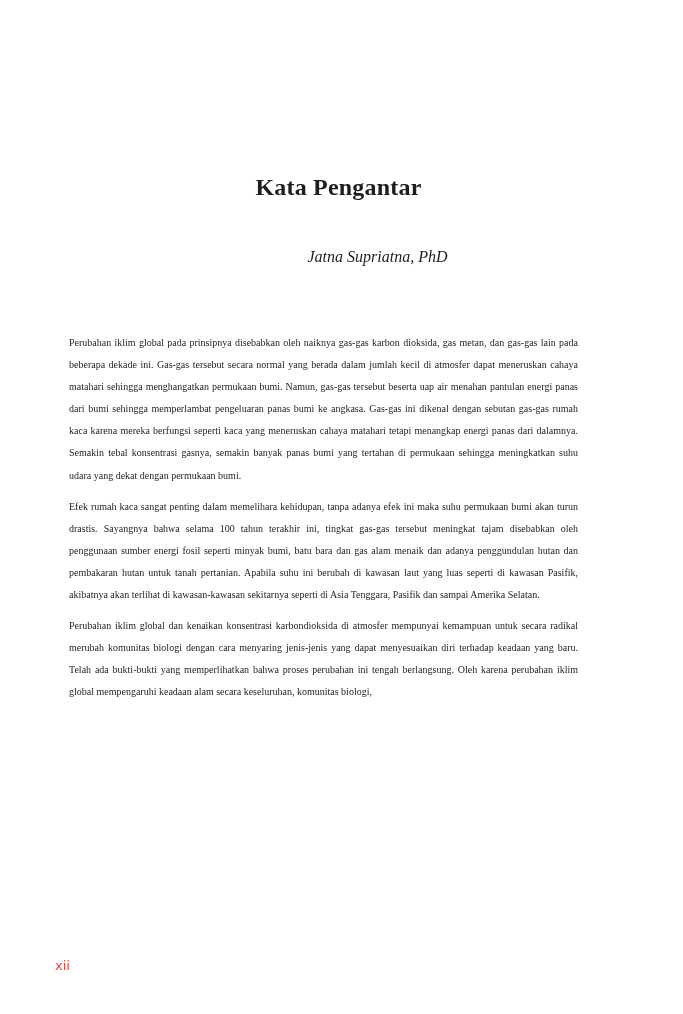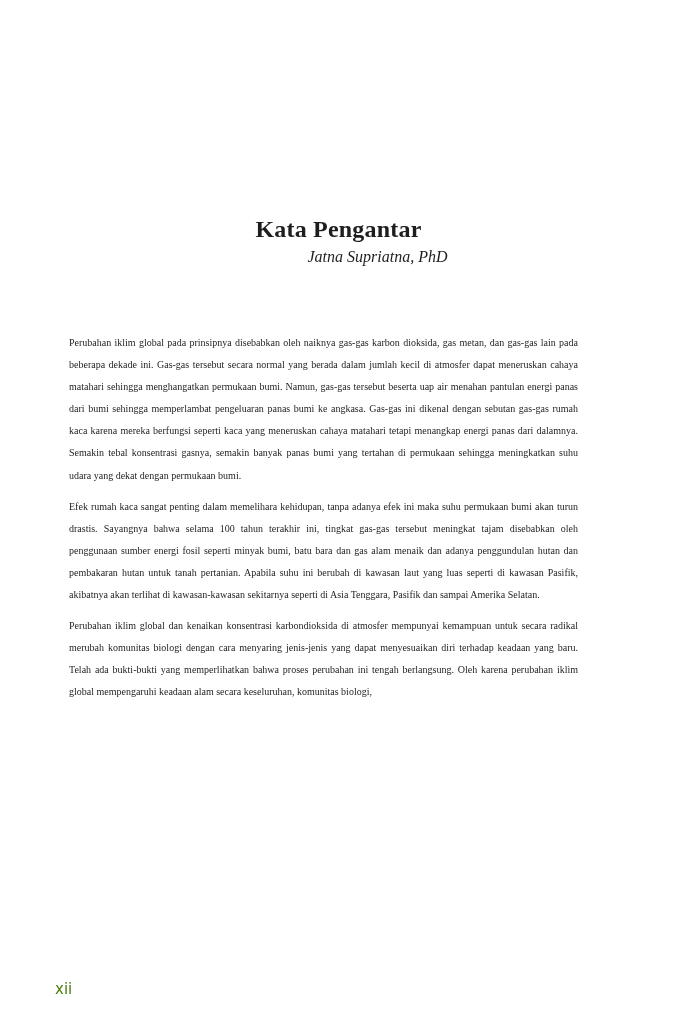--- a/index.html
+++ b/index.html
@@ -31,21 +31,20 @@
       font-weight: bold;
       letter-spacing: 0.2px;
       margin: 0;
       padding-left: 0;
     }
     .chapter-title span {
       display: inline-block;
       margin-left: 0;
       position: relative;
       left: -3px;
-      margin-top: 42px;
     }
     .author {
       position: absolute;
       left: 0;
       width: 683px;
       top: 248px;
       text-align: center;
       font-size: 16px;
       font-style: italic;
       margin: 0;
@@ -67,23 +66,22 @@
     .body-text p {
       margin: 0 0 9px 0;
       text-align: justify;
       hyphens: manual;
     }
     .folio {
       position: absolute;
       left: 55px;
       top: 958px;
       font-family: "DejaVu Sans", "Liberation Sans", sans-serif;
-      font-size: 15px;
-      color: #4d7c0f;
-      margin-top: 22px;
+      font-size: 13px;
+      color: #ef4444;
     }
   </style>
 </head>
 <body>
 
 <div class="page">
   <h1 class="chapter-title"><span>Kata Pengantar</span></h1>
 
   <div class="author"><span>Jatna Supriatna, PhD</span></div>
 

